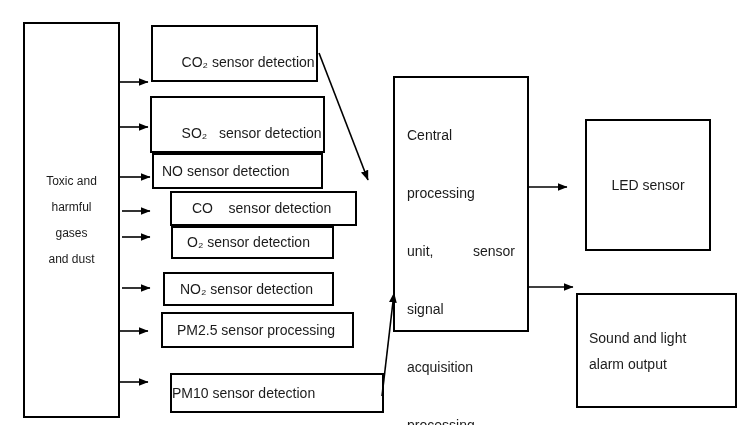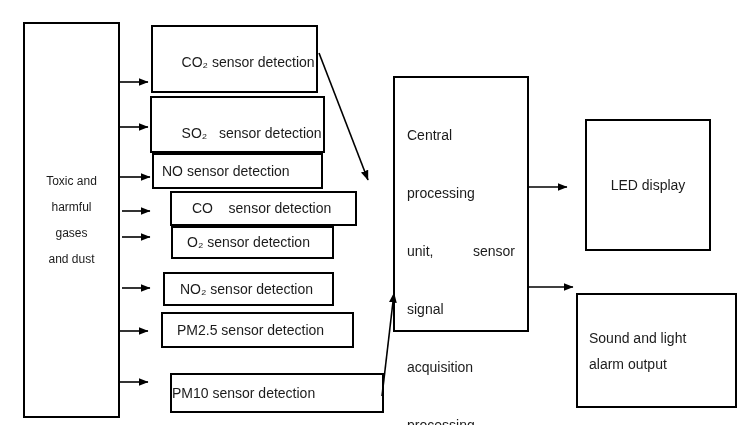--- a/index.html
+++ b/index.html
@@ -12,21 +12,21 @@
     position:absolute;box-sizing:border-box;
     border:2px solid #000;background:#fff;
     font-size:14px;line-height:17px;white-space:pre;
   }
   .vcenter{display:flex;align-items:center;}
   
   .box-source{left:23px;top:22px;width:97px;height:396px;
     display:flex;align-items:center;justify-content:center;}
   .source-label{white-space:pre-line;text-align:center;line-height:26px;font-size:12px;}
   
-  .box-co2 {left:151px;top:25px; width:167px;height:68px;padding:10px 0 0 13px;}
+  .box-co2 {left:151px;top:25px; width:167px;height:57px;padding:10px 0 0 13px;}
   .box-so2 {left:150px;top:96px; width:175px;height:57px;padding:10px 0 0 14px;}
   .box-no  {left:152px;top:153px;width:171px;height:36px;padding-left:8px;}
   .box-co  {left:170px;top:191px;width:187px;height:35px;padding-left:20px;}
   .box-o2  {left:171px;top:226px;width:163px;height:33px;padding-left:14px;text-align:right;}
   .box-no2 {left:163px;top:272px;width:171px;height:34px;padding-left:15px;}
   .box-pm25{left:161px;top:312px;width:193px;height:36px;padding-left:14px;}
   .box-pm10{left:170px;top:362px;width:214px;height:40px;margin-top:11px;}
   
   .box-cpu{left:393px;top:76px;width:136px;height:256px;padding:11px 12px 0 12px;}
   .cpu-line{line-height:24px;font-size:14px;white-space:pre;}
@@ -63,40 +63,40 @@
   <div class="box box-co vcenter">
     <span>CO    sensor detection</span>
   </div>
   <div class="box box-o2 vcenter">
     <span>O₂ sensor detection</span>
   </div>
   <div class="box box-no2 vcenter">
     <span>NO₂ sensor detection</span>
   </div>
   <div class="box box-pm25 vcenter">
-    <span>PM2.5 sensor detection</span>
+    <span>PM2.5 sensor processing</span>
   </div>
   <div class="box box-pm10 vcenter">
     <span>PM10 sensor detection</span>
   </div>
 
   <div class="box box-cpu">
     <div class="cpu-line">Central</div>
     <div class="cpu-line">processing</div>
     <div class="cpu-line-justify">
       <span>unit,</span>
       <span>sensor</span>
     </div>
     <div class="cpu-line">signal</div>
     <div class="cpu-line">acquisition</div>
     <div class="cpu-line">processing</div>
   </div>
 
   <div class="box box-led">
-    <span>LED display</span>
+    <span>LED sensor</span>
   </div>
   <div class="box box-sound">
     <div class="sound-label">Sound and light
 alarm output</div>
   </div>
 
   <svg class="wires" width="750" height="425" viewBox="0 0 750 425">
     <defs>
       <marker id="ah" markerUnits="userSpaceOnUse" markerWidth="11" markerHeight="9" refX="9.5" refY="4.5" orient="auto">
         <path d="M0,0.6 L10,4.5 L0,8.4 Z" fill="#000"></path>

